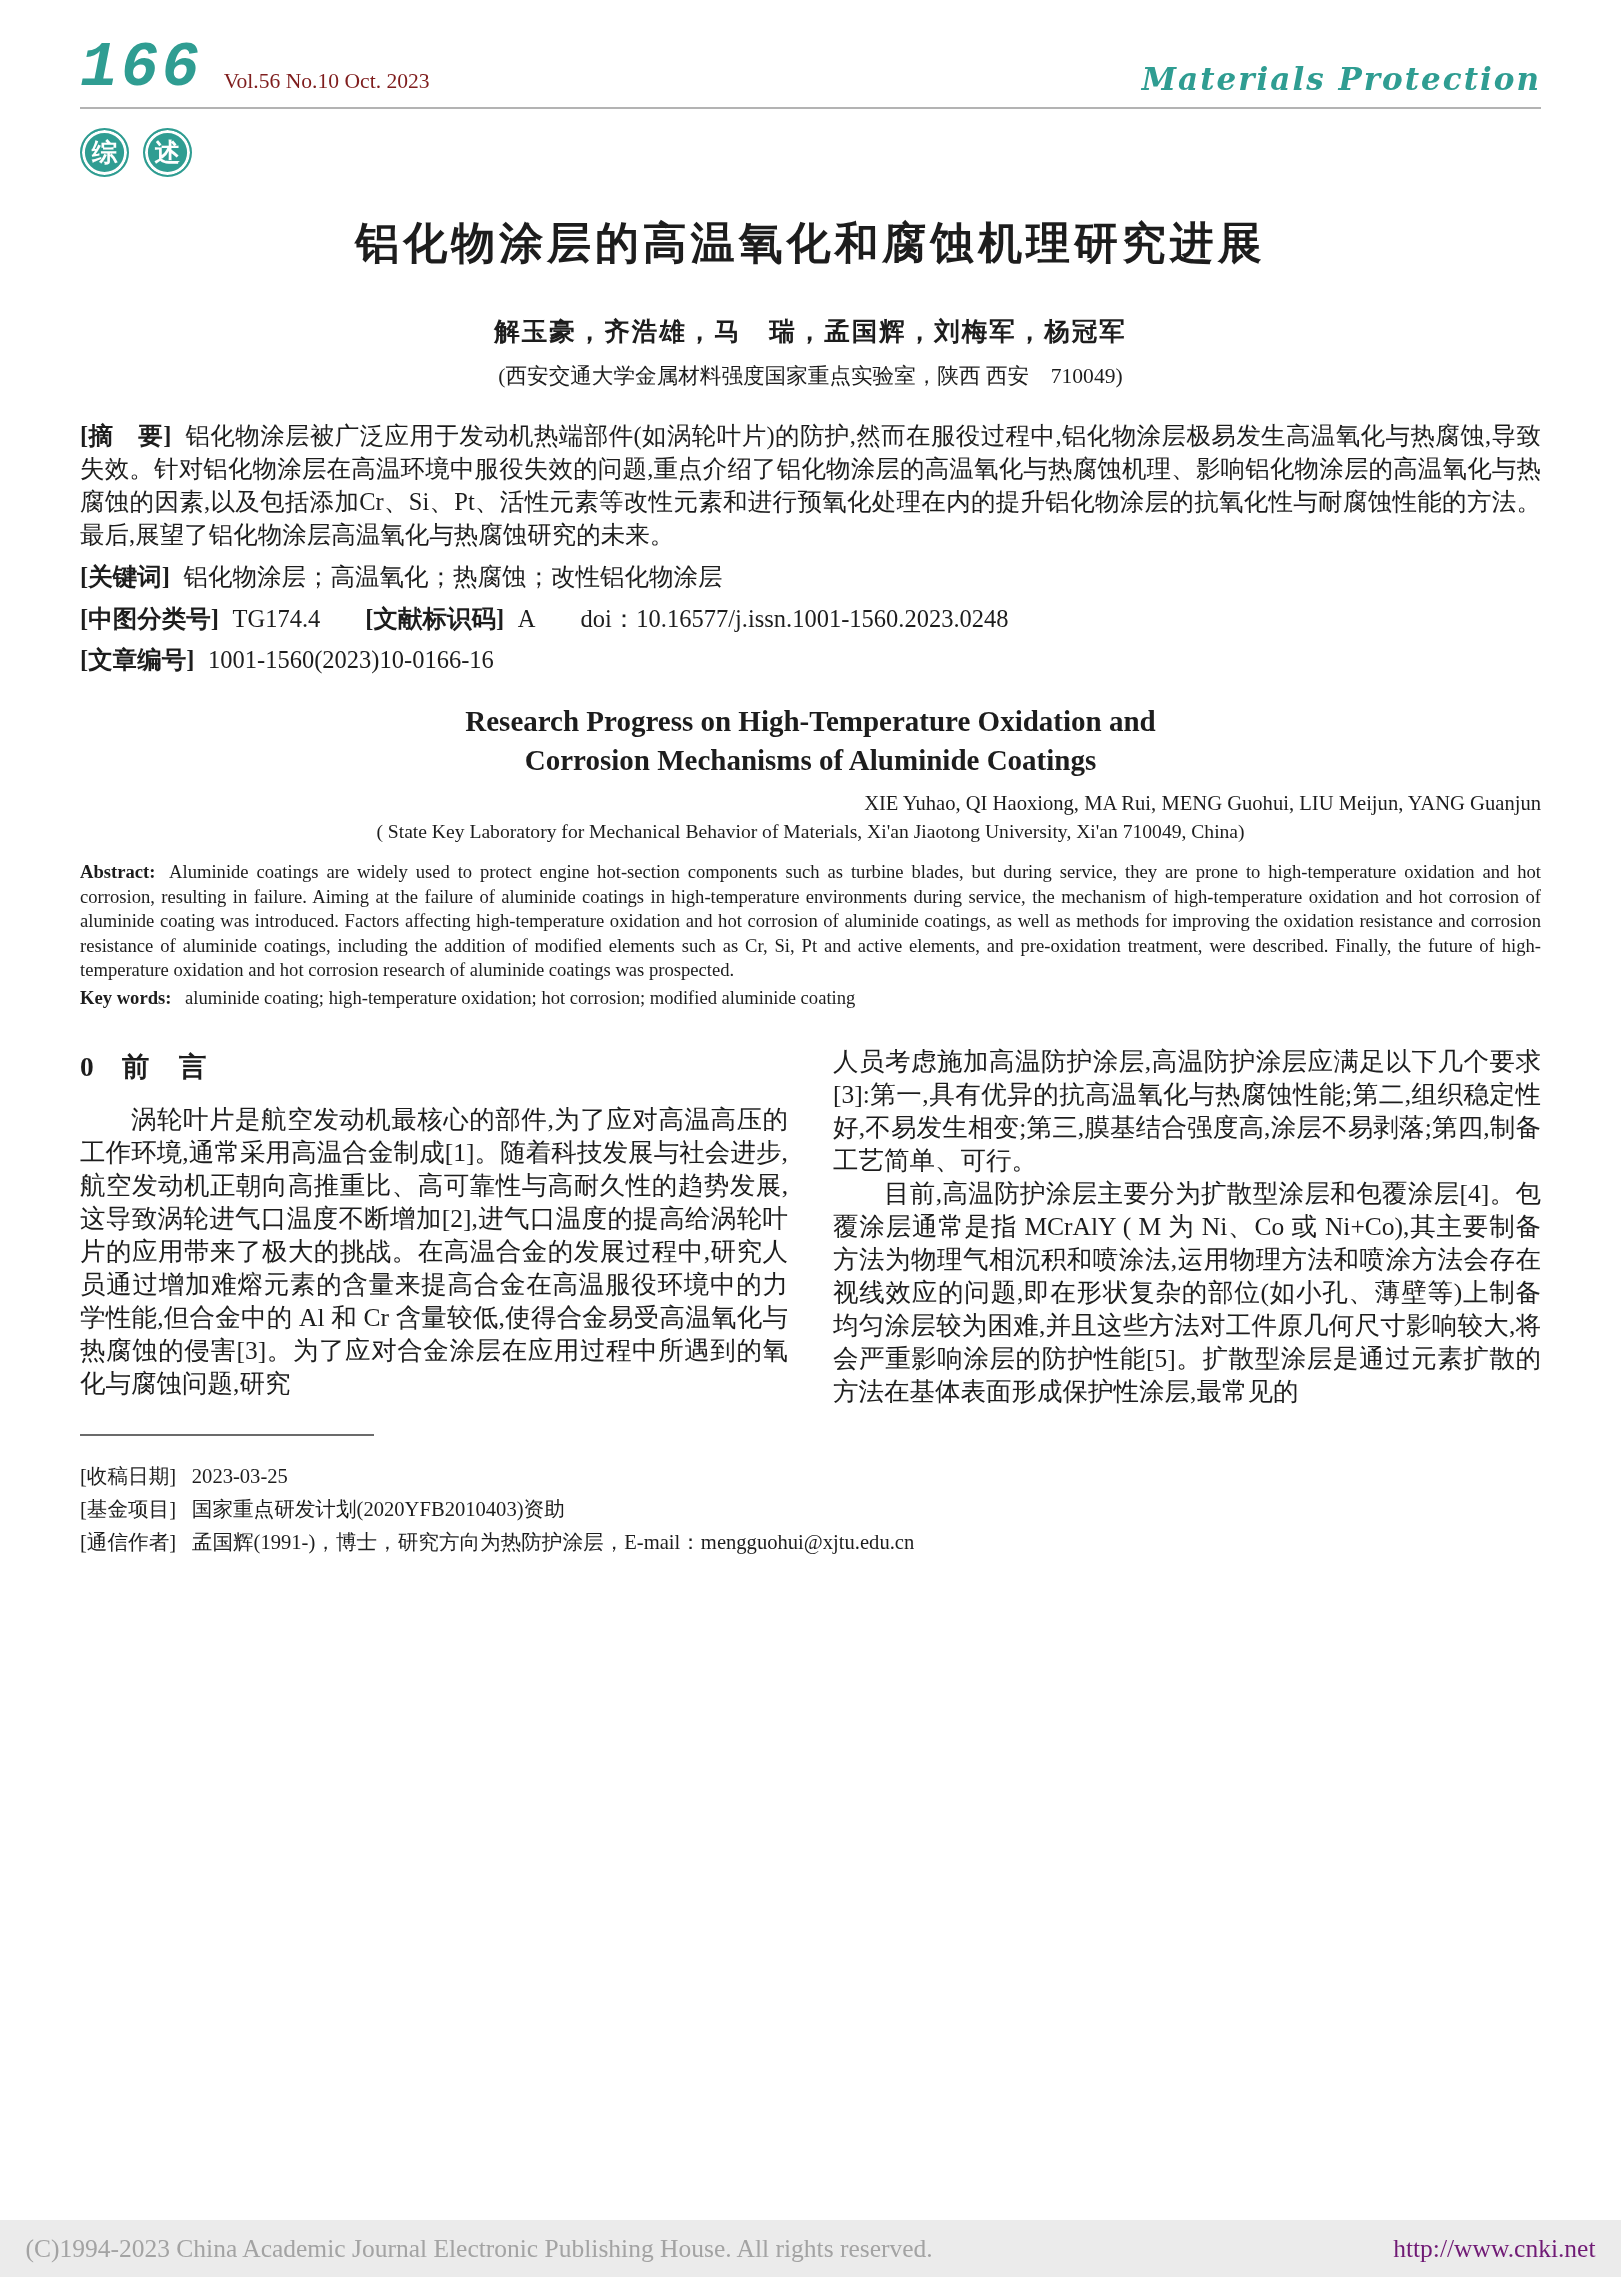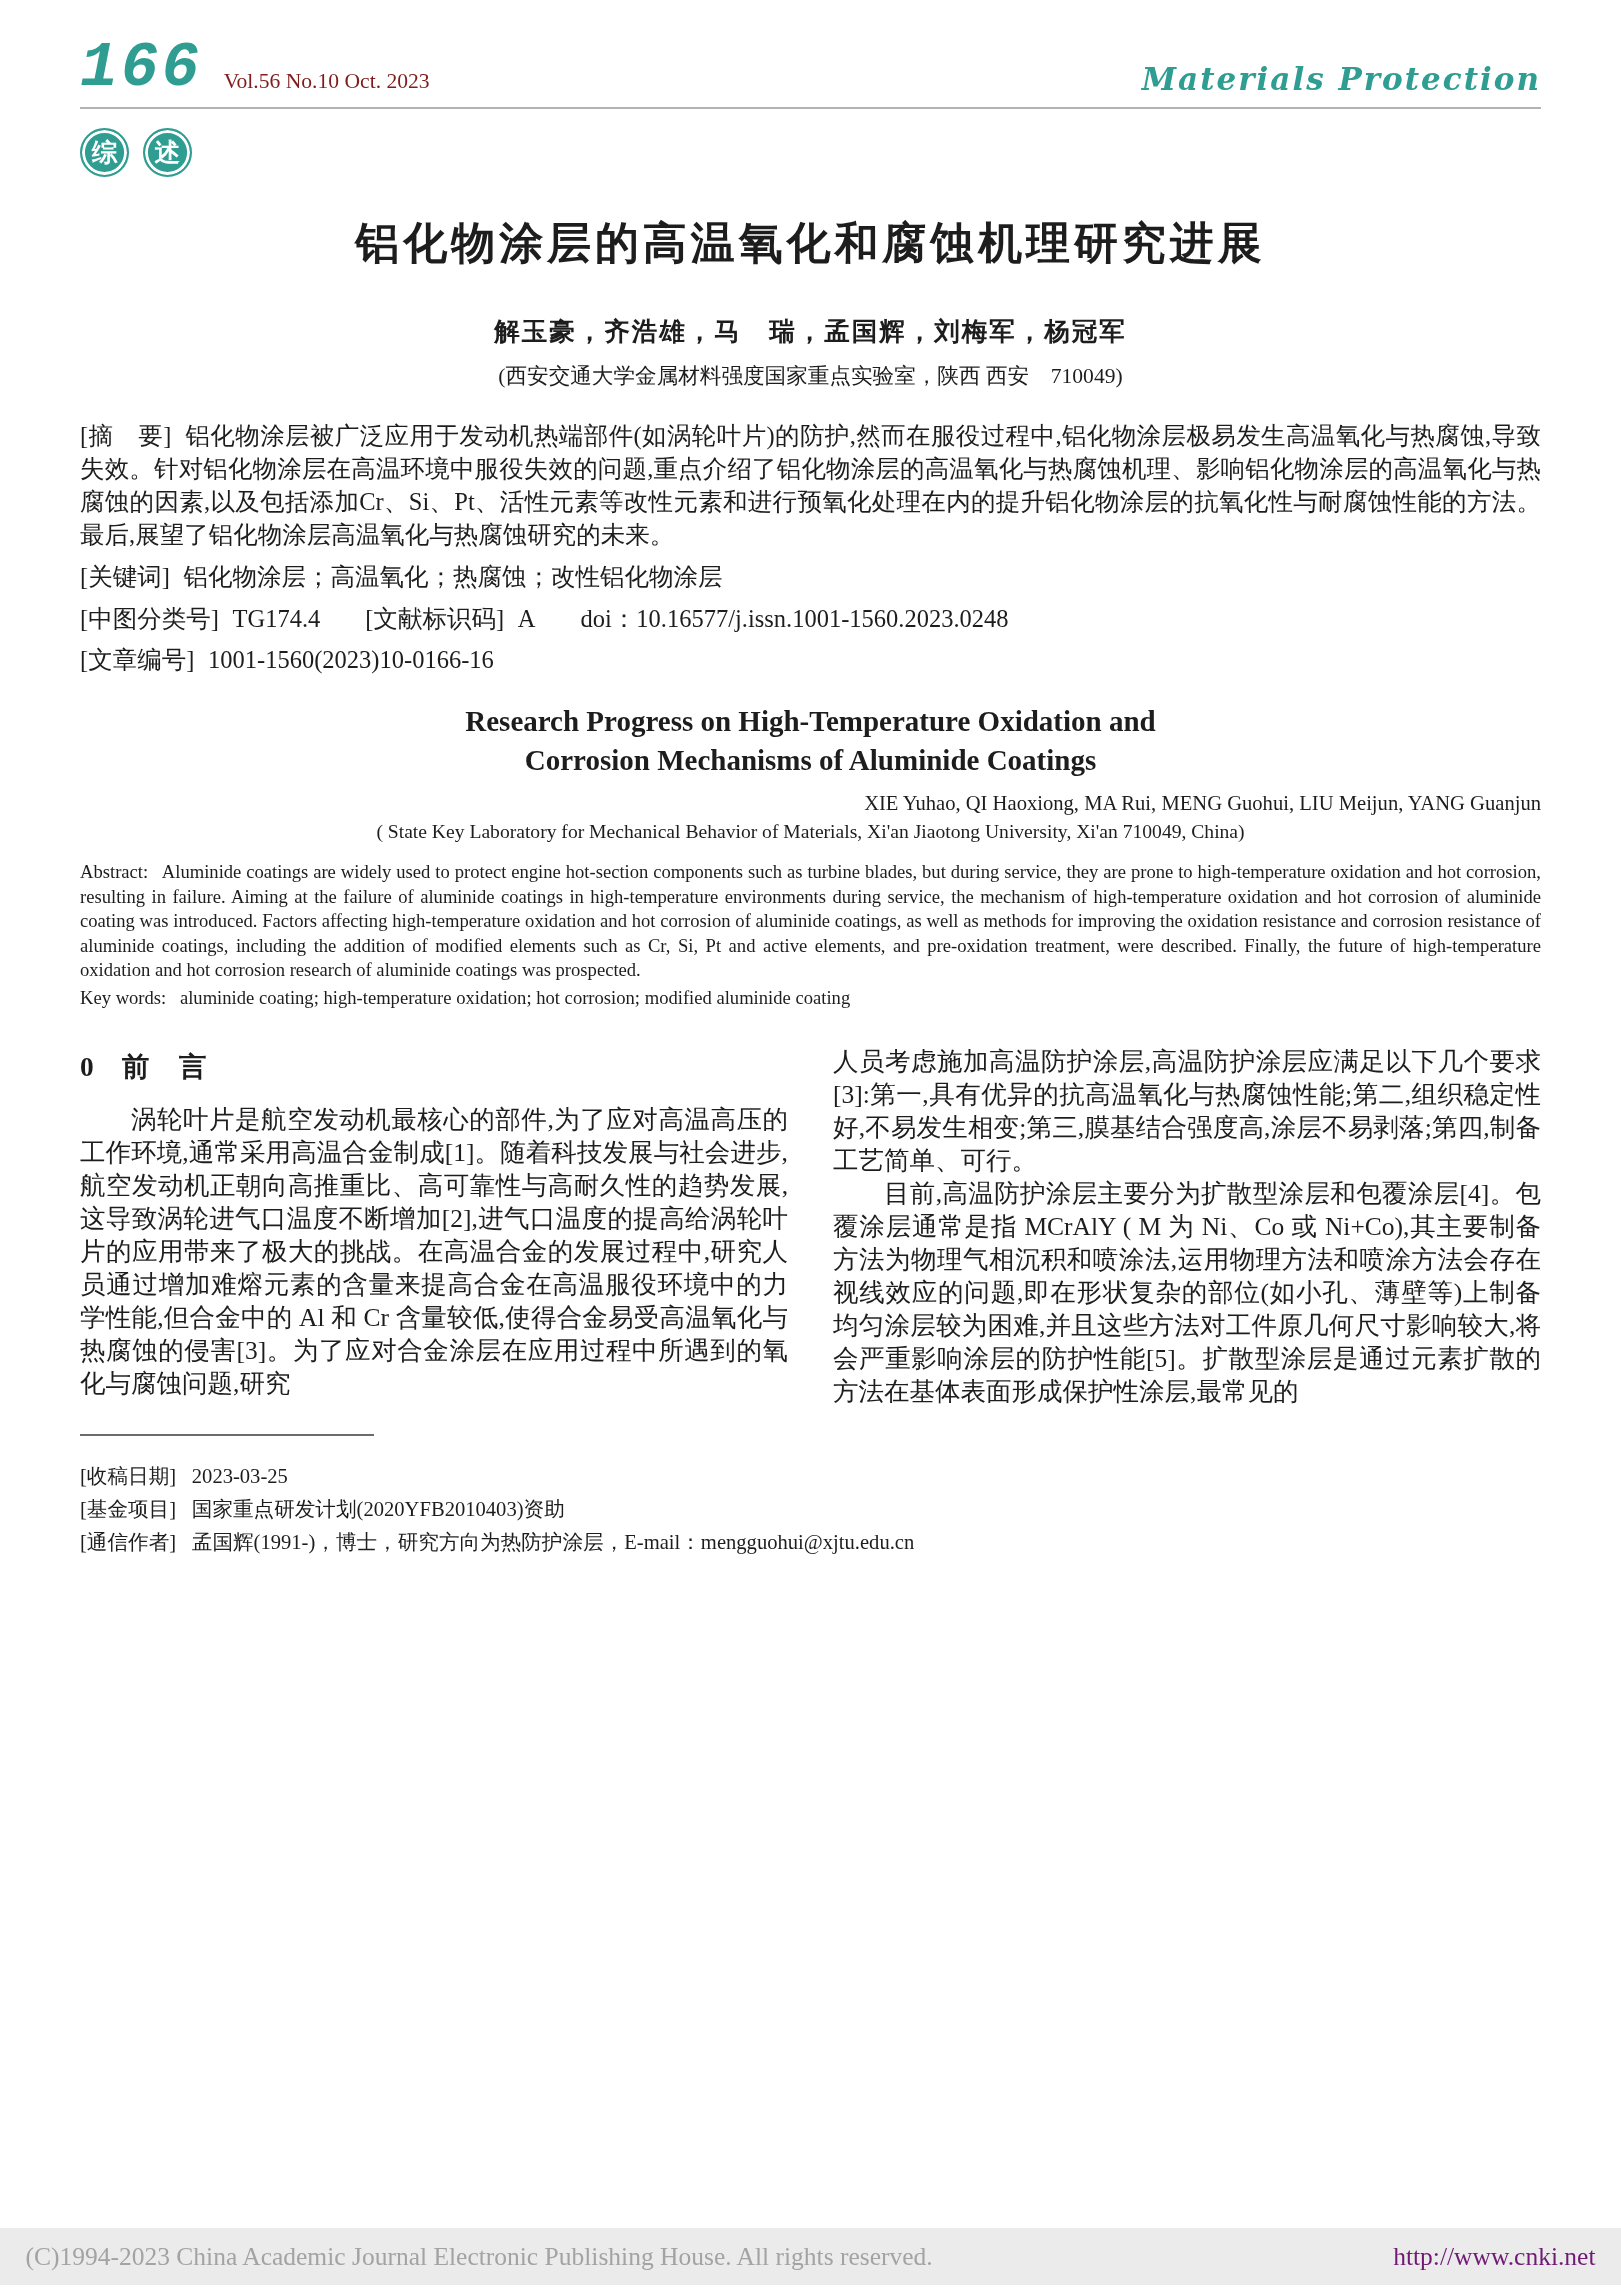--- a/index.html
+++ b/index.html
@@ -36,21 +36,21 @@
     font-size:25.5px; font-weight:700;
   }
 
   
   .title-cn { margin-top:37px; text-align:center; font-size:44px; font-weight:700; letter-spacing:3.9px; }
   .authors-cn { margin-top:41px; text-align:center; font-size:25.5px; font-weight:700; letter-spacing:2px; }
   .affil-cn { margin-top:11.8px; text-align:center; font-size:21.6px; }
 
   
   .abstract-cn { margin-top:29px; font-size:24.5px; line-height:33px; text-align:justify; }
-  .b { font-weight:400; }
+  .b { font-weight:700; }
   .lbl-gap { margin-right:13.7px; }
   .meta-line { margin-top:8.8px; font-size:24.5px; line-height:33px; }
   .sp { margin-right:45px; }
 
   
   .en-title { margin-top:25.5px; text-align:center; font-size:29px; font-weight:700; line-height:39px; }
   .en-authors { margin-top:11.8px; text-align:right; font-size:20.6px; }
   .en-affil { margin-top:5.9px; text-align:center; font-size:19.6px; }
   .en-abstract { margin-top:17.6px; font-size:18.6px; line-height:24.5px; text-align:justify; }
   .en-keywords { margin-top:2.9px; font-size:18.6px; line-height:24.5px; }
@@ -64,21 +64,21 @@
   .para.indent { text-indent:2em; }
 
   
   .footnote-rule { width:294px; border-top:2px solid #6b6b6b; margin-top:25.5px; }
   .footnotes { margin-top:24px; }
   .fn { font-size:20.6px; line-height:33px; }
   .fn-label { margin-right:15.7px; }
 
   
   .footer {
-    position:absolute; left:0; right:0; bottom:8px; height:57px;
+    position:absolute; left:0; right:0; bottom:16px; height:57px;
     background:#ebebeb; color:#a3a3a3; font-size:25.5px;
     display:flex; align-items:center; justify-content:space-between;
     padding:0 25.5px;
   }
   .footer .url { color:#701a75; text-decoration:none; cursor:pointer; }
 </style>
 </head>
 <body>
 
 <div class="page">

